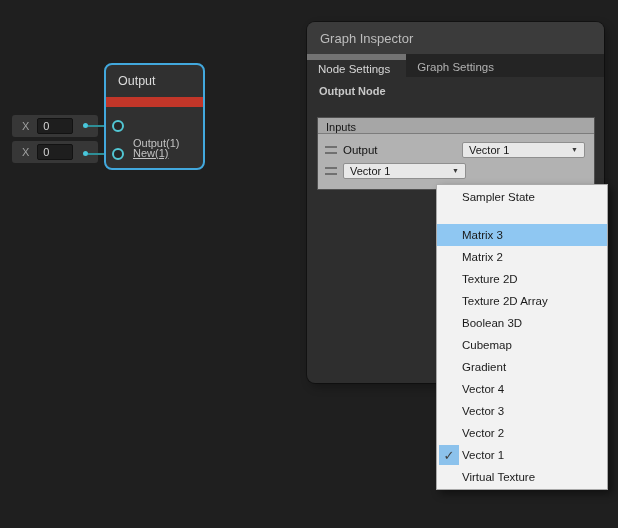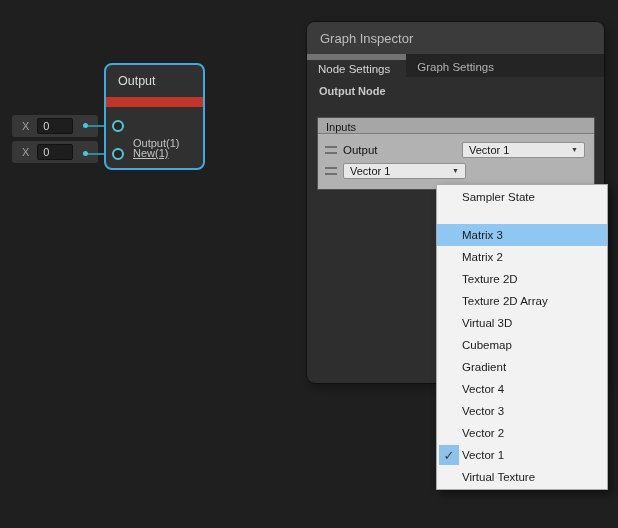--- a/index.html
+++ b/index.html
@@ -178,21 +178,21 @@
     </div>
   </div>
 </div>
 
 <div class="type-menu">
   <div class="menu-item">Sampler State</div>
   <div class="menu-item highlight">Matrix 3</div>
   <div class="menu-item">Matrix 2</div>
   <div class="menu-item">Texture 2D</div>
   <div class="menu-item">Texture 2D Array</div>
-  <div class="menu-item">Virtual 3D</div>
+  <div class="menu-item">Boolean 3D</div>
   <div class="menu-item">Cubemap</div>
   <div class="menu-item">Gradient</div>
   <div class="menu-item">Vector 4</div>
   <div class="menu-item">Vector 3</div>
   <div class="menu-item">Vector 2</div>
   <div class="menu-item">
     <span class="menu-check">✓</span>
     <span>Vector 1</span>
   </div>
   <div class="menu-item">Virtual Texture</div>

